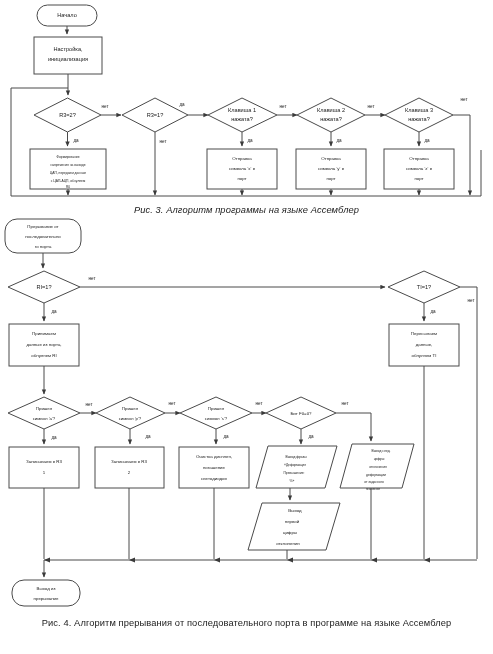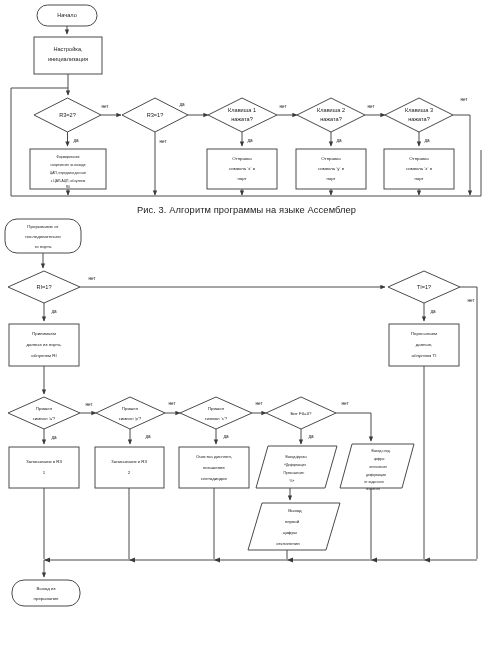--- a/index.html
+++ b/index.html
@@ -50,21 +50,21 @@
   .t-node-sm { font-size: 4.4px; }
   .t-node-xs { font-size: 3.3px; }
   .t-label { font-size: 4.6px; }
   .caption {
     text-align: center;
     font-size: 9.3px;
     font-family: "Liberation Sans", sans-serif;
     color: #1a1a1a;
     letter-spacing: 0.1px;
   }
-  .cap1 { padding-top: 2px; }
+  .cap1 { padding-top: 2px; font-style: italic; }
   .cap2 { padding-top: 3px; }
 </style>
 </head>
 <body>
 
 <div class="page">
 
   <div class="figure-block">
     <svg width="493" height="203" viewBox="0 0 493 203">
       <defs>
@@ -326,15 +326,16 @@
       <path class="arrowhead" d="M424,345 L430,342.6 L430,347.4 z"></path>
 
       <line class="conn" x1="44" y1="345" x2="44" y2="362" marker-end="url(#ah2)"></line>
 
       <g>
         <rect class="shape" x="12" y="365" width="68" height="26" rx="12" ry="12"></rect>
         <text class="t-node-sm" x="46" y="374">Выход из</text>
         <text class="t-node-sm" x="46" y="384">прерывания</text>
       </g>
     </svg>
+    <div class="caption cap2">Рис. 4. Алгоритм прерывания от последовательного порта в программе на языке Ассемблер</div>
   </div>
 
 </div>
 
 </body></html>

